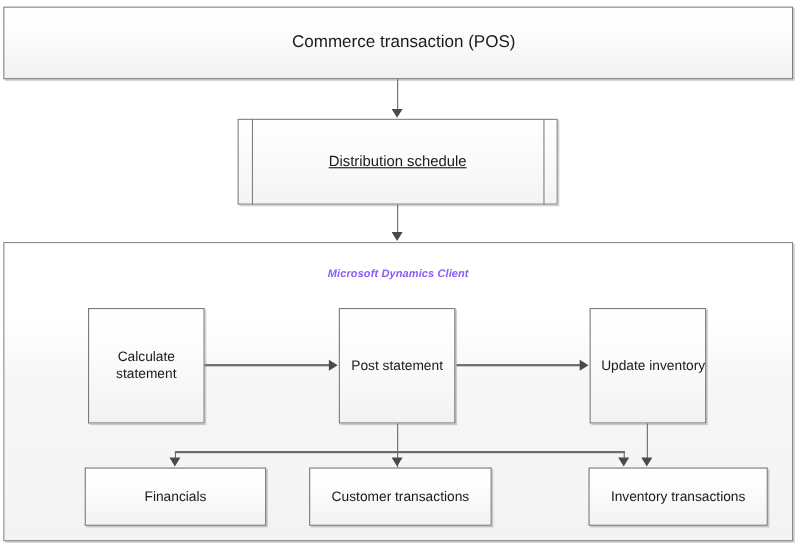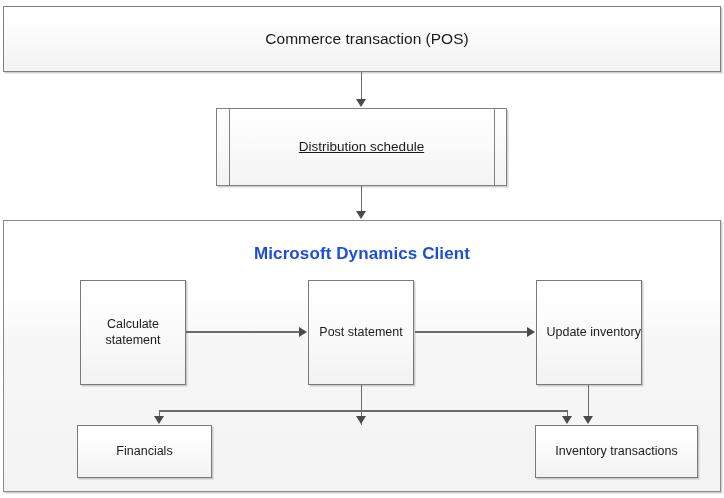--- a/index.html
+++ b/index.html
@@ -75,24 +75,25 @@
     border: 1px solid #8a8a8a;
     background: linear-gradient(to bottom, #ffffff 0%, #ffffff 26%, #f7f7f7 44%, #f3f3f3 100%);
     box-shadow: 1.5px 1.5px 0 0 rgba(150,150,150,0.45);
   }
   .container-title {
     position: absolute;
     left: 0;
     right: 0;
     top: 244px;
     text-align: center;
-    font-size: 17px;
+    font-size: 10px;
     font-weight: bold;
-    color: #1d4ed8;
+    color: #8b5cf6;
     letter-spacing: 0.1px;
+    font-style: italic;
   }
 
   
   .proc {
     width: 106px;
     height: 105px;
     top: 280px;
     font-size: 12.5px;
     border-color: #7a7a7a;
   }
@@ -100,21 +101,21 @@
   .proc.post   { left: 308px; justify-content: center; }
   .proc.update { left: 536px; justify-content: flex-end; }
 
   
   .result {
     height: 53px;
     top: 425px;
     font-size: 12.5px;
     border-color: #7a7a7a;
   }
-  .result.fin  { left: 77px;  width: 135px; }
+  .result.fin  { left: 77px;  width: 165px; }
   .result.cust { left: 281px; width: 166px; }
   .result.inv  { left: 487px; width: 163px; margin-left: 48px; }
 
   
   .conn {
     position: absolute;
     background: #6b6b6b;
   }
   .vline { width: 1.5px; }
   .hline { height: 1.5px; }
@@ -187,18 +188,21 @@
   <div class="conn vline" style="left:566.5px; top:410px; height:8px;"></div>
   <div class="arrowhead" style="left:562px; top:416px;"></div>
 
   <div class="conn vline" style="left:587.5px; top:385px; height:32px;"></div>
   <div class="arrowhead" style="left:583px; top:416px;"></div>
 
   <div class="node result fin">
     <span>Financials</span>
   </div>
 
+  <div class="node result cust">
+    <span>Customer transactions</span>
+  </div>
 
   <div class="node result inv">
     <span>Inventory transactions</span>
   </div>
 
 </div>
 
 </body></html>

